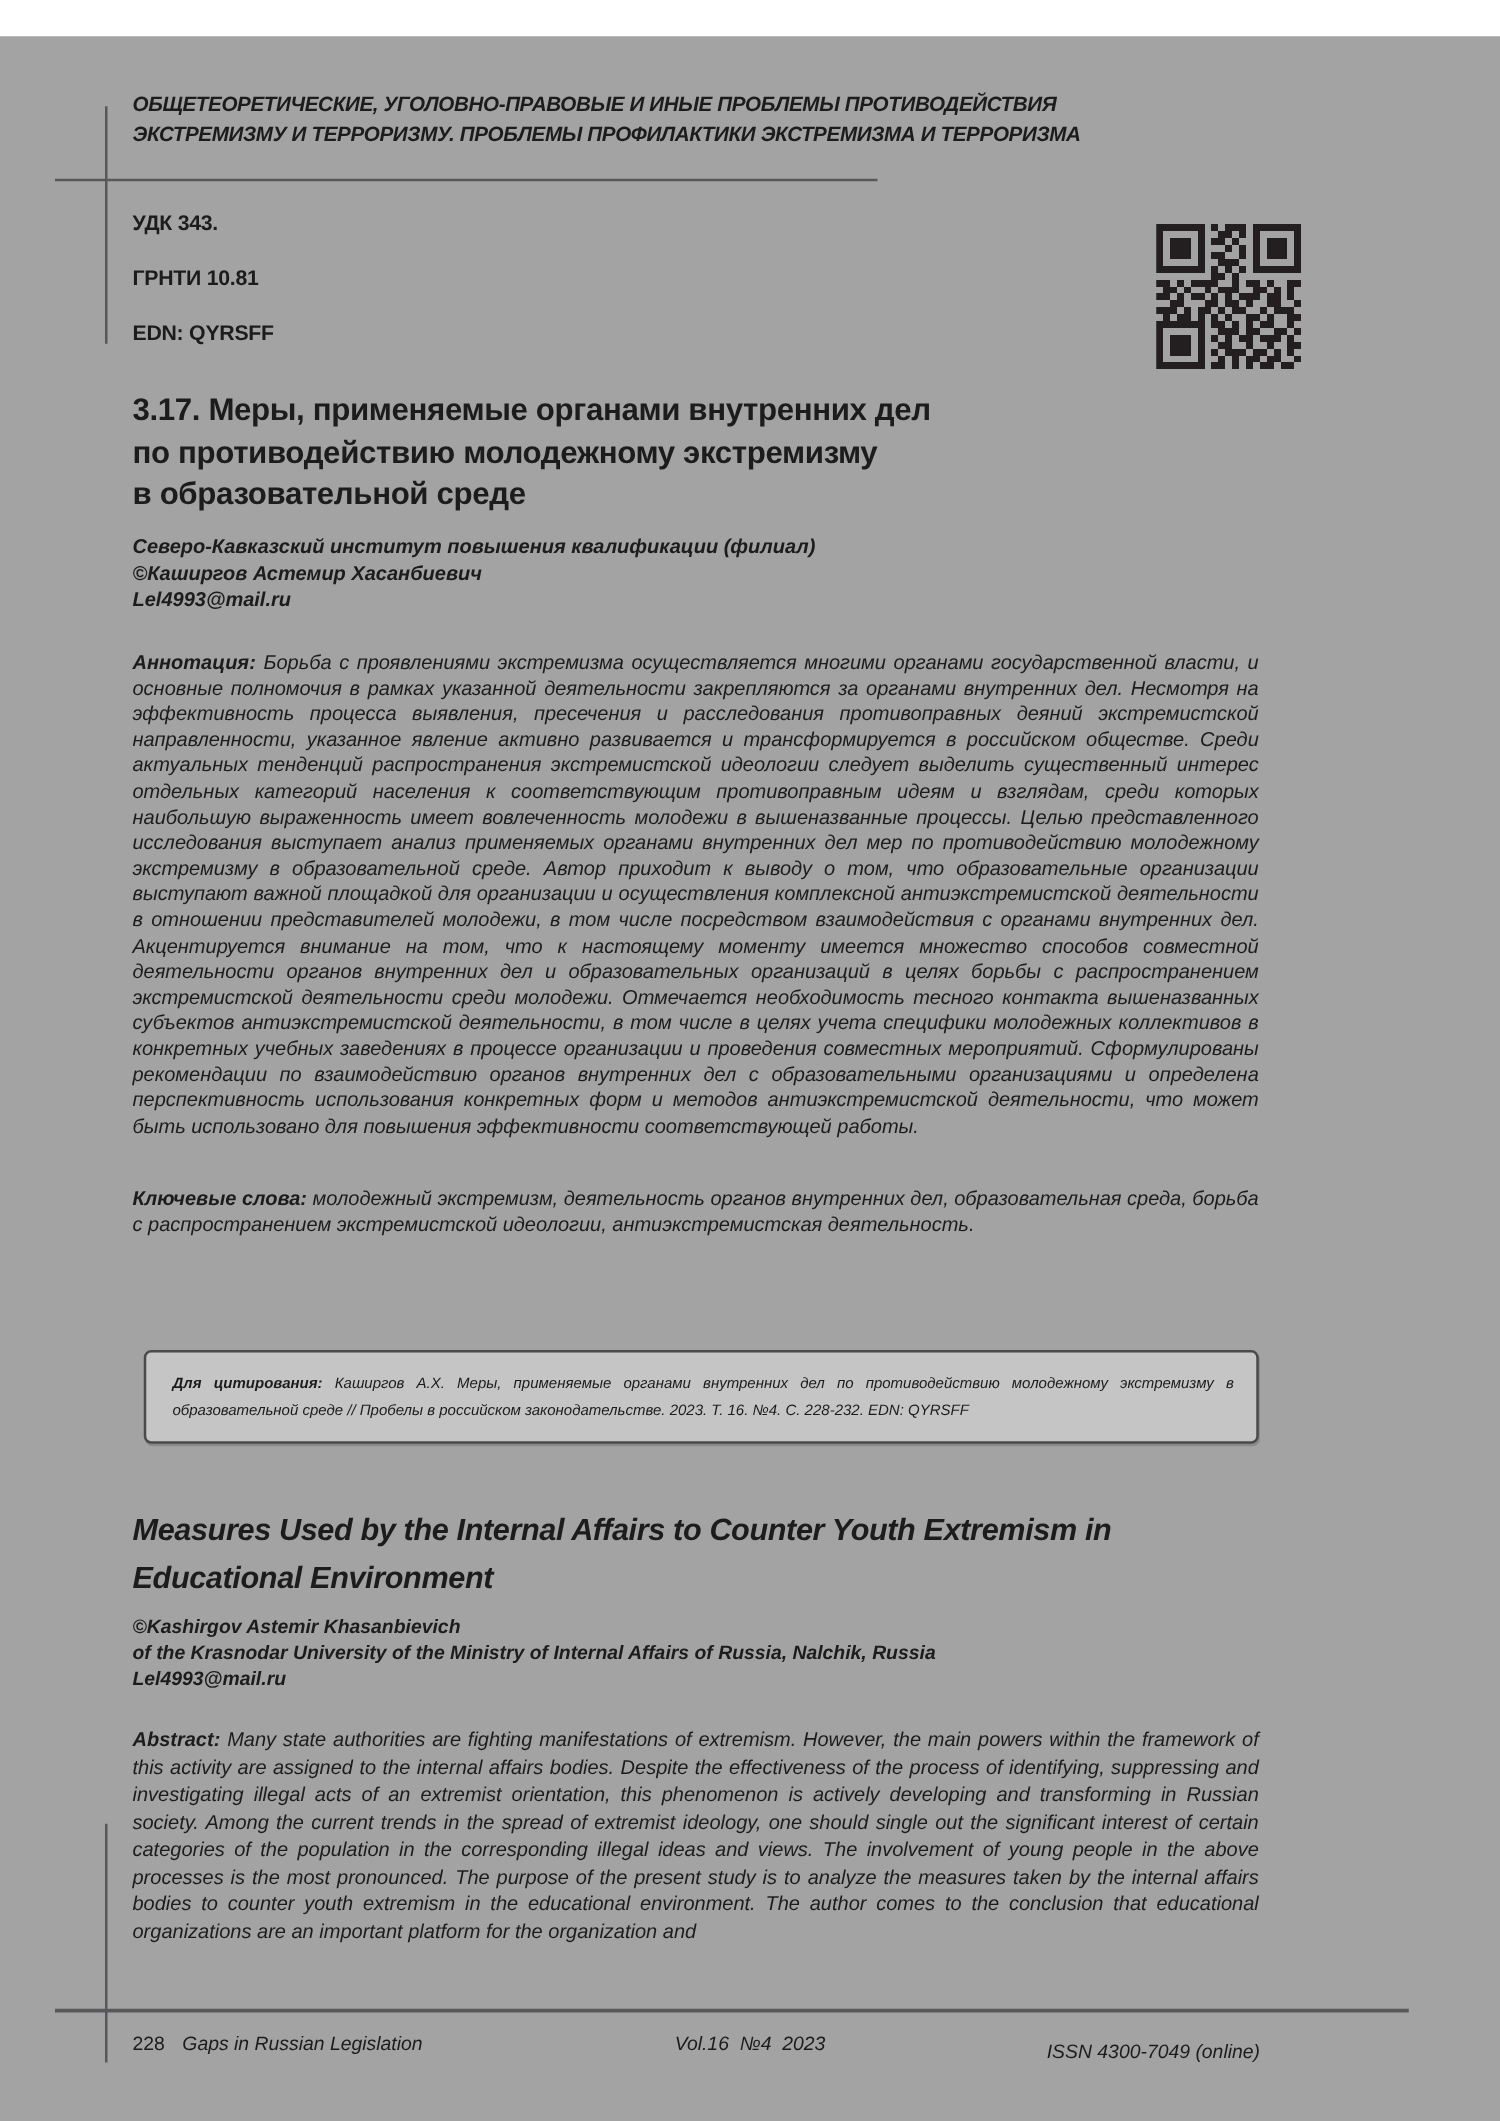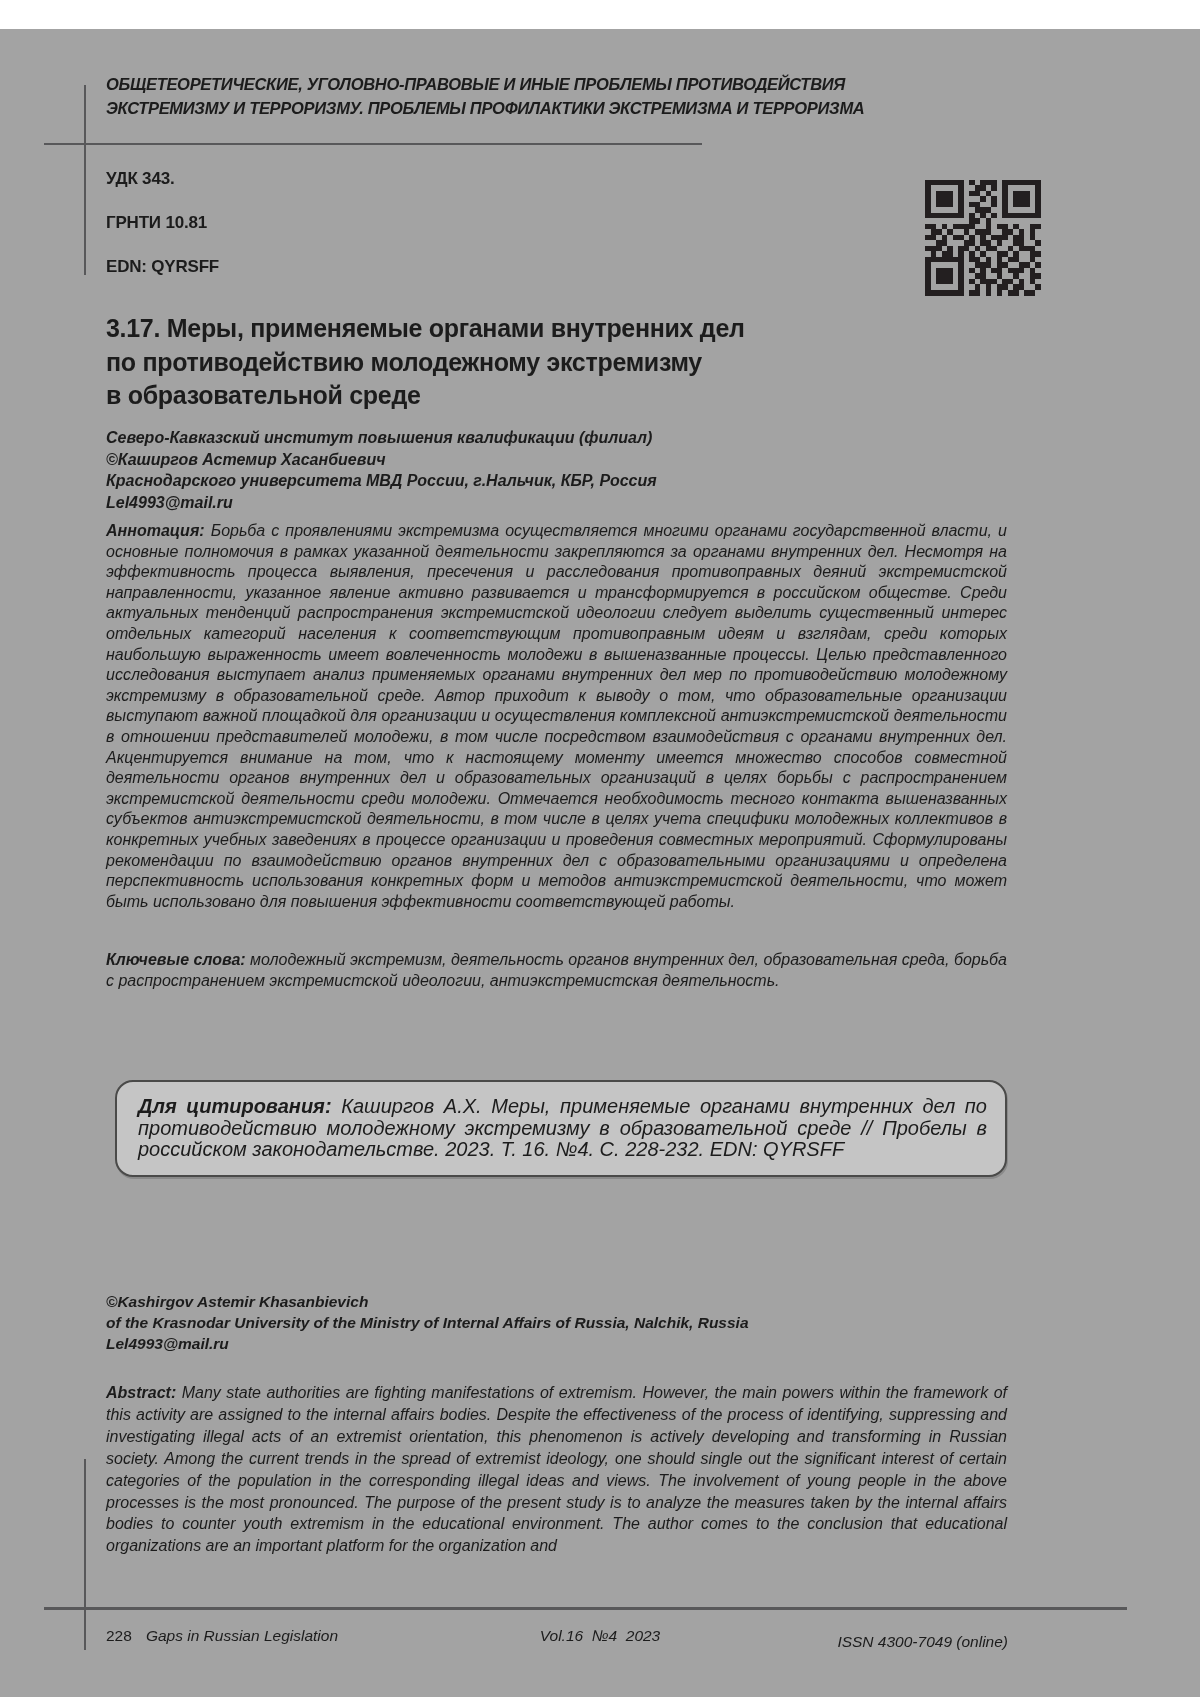--- a/index.html
+++ b/index.html
@@ -36,23 +36,23 @@
   .body-par {
     position:absolute; left:106px; width:901px;
     font-size:16px; font-style:italic; line-height:20.6px; text-align:justify;
   }
   .body-par .lbl { font-weight:bold; }
   .annotation { top:492px; }
   .keywords { top:921px; }
 
   .cite-box {
     position:absolute; left:115px; top:1051px; width:849px;
-    background:#c5c5c5; border:2.5px solid #4a4a49; border-radius:18px;
+    background:#c5c5c5; border:2.5px solid #4a4a49; border-radius:6px;
     padding:14px 18px 14px 21px;
-    font-size:20px; font-style:italic; line-height:21.6px; text-align:justify;
+    font-size:12px; font-style:italic; line-height:21.6px; text-align:justify;
     box-shadow:1px 2px 0 #8a8a8a;
   }
   .cite-box .lbl { font-weight:bold; }
 
   .title-en {
     position:absolute; left:106px; top:1177px; width:880px;
     font-size:24.5px; font-weight:bold; font-style:italic; line-height:37.5px;
     letter-spacing:-0.3px; white-space:pre-line;
   }
   .authors-en {
@@ -335,30 +335,31 @@
       </svg>
   </div>
 
   <h1 class="title-ru" style="margin:0;">3.17. Меры, применяемые органами внутренних дел
 по противодействию молодежному экстремизму
 в образовательной среде</h1>
 
   <div class="authors-ru">
     <div>Северо-Кавказский институт повышения квалификации (филиал)</div>
     <div>©Каширгов Астемир Хасанбиевич</div>
-    <div>Краснодарского университета МВД России, г.Нальчик, КБР, Россия</div>
     <div>Lel4993@mail.ru</div>
   </div>
 
   <p class="body-par annotation" style="margin:0;"><span class="lbl">Аннотация: </span><span>Борьба с проявлениями экстремизма осуществляется многими органами государственной власти, и основные полномочия в рамках указанной деятельности закрепляются за органами внутренних дел. Несмотря на эффективность процесса выявления, пресечения и расследования противоправных деяний экстремистской направленности, указанное явление активно развивается и трансформируется в российском обществе. Среди актуальных тенденций распространения экстремистской идеологии следует выделить существенный интерес отдельных категорий населения к соответствующим противоправным идеям и взглядам, среди которых наибольшую выраженность имеет вовлеченность молодежи в вышеназванные процессы. Целью представленного исследования выступает анализ применяемых органами внутренних дел мер по противодействию молодежному экстремизму в образовательной среде. Автор приходит к выводу о том, что образовательные организации выступают важной площадкой для организации и осуществления комплексной антиэкстремистской деятельности в отношении представителей молодежи, в том числе посредством взаимодействия с органами внутренних дел. Акцентируется внимание на том, что к настоящему моменту имеется множество способов совместной деятельности органов внутренних дел и образовательных организаций в целях борьбы с распространением экстремистской деятельности среди молодежи. Отмечается необходимость тесного контакта вышеназванных субъектов антиэкстремистской деятельности, в том числе в целях учета специфики молодежных коллективов в конкретных учебных заведениях в процессе организации и проведения совместных мероприятий. Сформулированы рекомендации по взаимодействию органов внутренних дел с образовательными организациями и определена перспективность использования конкретных форм и методов антиэкстремистской деятельности, что может быть использовано для повышения эффективности соответствующей работы.</span></p>
 
   <p class="body-par keywords" style="margin:0;"><span class="lbl">Ключевые слова: </span><span>молодежный экстремизм, деятельность органов внутренних дел, образовательная среда, борьба с распространением экстремистской идеологии, антиэкстремистская деятельность.</span></p>
 
   <div class="cite-box"><span class="lbl">Для цитирования: </span><span>Каширгов А.Х. Меры, применяемые органами внутренних дел по противодействию молодежному экстремизму в образовательной среде // Пробелы в российском законодательстве. 2023. Т. 16. №4. С. 228-232. EDN: QYRSFF</span></div>
 
+  <h2 class="title-en" style="margin:0;">Measures Used by the Internal Affairs to Counter Youth Extremism in
+Educational Environment</h2>
 
   <div class="authors-en">
     <div>©Kashirgov Astemir Khasanbievich</div>
     <div>of the Krasnodar University of the Ministry of Internal Affairs of Russia, Nalchik, Russia</div>
     <div>Lel4993@mail.ru</div>
   </div>
 
   <p class="body-par abstract" style="margin:0;"><span class="lbl">Abstract: </span><span>Many state authorities are fighting manifestations of extremism. However, the main powers within the framework of this activity are assigned to the internal affairs bodies. Despite the effectiveness of the process of identifying, suppressing and investigating illegal acts of an extremist orientation, this phenomenon is actively developing and transforming in Russian society. Among the current trends in the spread of extremist ideology, one should single out the significant interest of certain categories of the population in the corresponding illegal ideas and views. The involvement of young people in the above processes is the most pronounced. The purpose of the present study is to analyze the measures taken by the internal affairs bodies to counter youth extremism in the educational environment. The author comes to the conclusion that educational organizations are an important platform for the organization and</span></p>
 
   <div class="rule vrule-bottom"></div>

